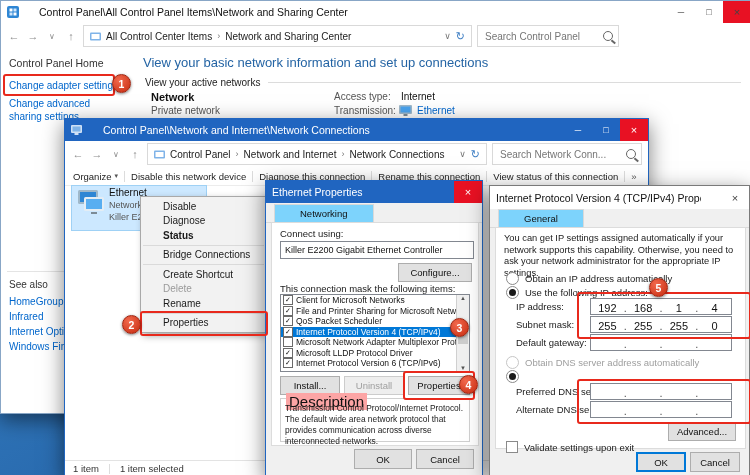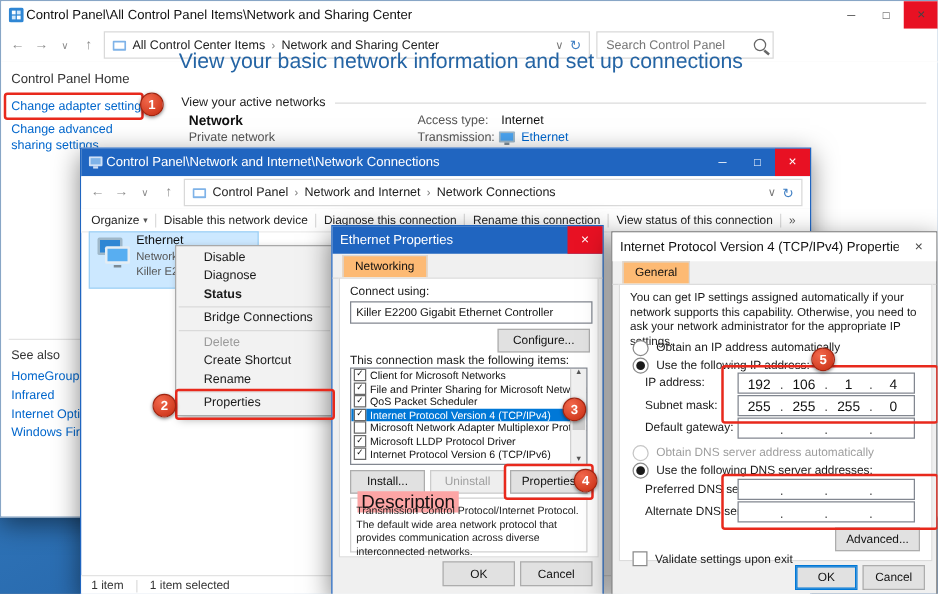--- a/index.html
+++ b/index.html
@@ -2,21 +2,21 @@
 <html><head>
 <meta charset="utf-8">
 <style>
   html,body{margin:0;padding:0}
   body{width:750px;height:475px;position:relative;overflow:hidden;
        font-family:"Liberation Sans","DejaVu Sans",sans-serif;color:#111;background:#174f8f}
   .desktop{position:absolute;inset:0;background:linear-gradient(150deg,#3f8fd2 0%,#2a6cb0 55%,#174f8f 100%)}
   .abs{position:absolute}
   .win{position:absolute;box-shadow:0 6px 20px rgba(0,0,0,.5)}
   
-  .tb{position:absolute;left:0;top:0;right:0;display:flex;align-items:center;gap:2px;padding-left:6px}
+  .tb{position:absolute;left:0;top:0;right:0;display:flex;align-items:center;gap:20px;padding-left:6px}
   .tb .t{flex:1;white-space:nowrap;overflow:hidden;font-size:10.5px}
   .caps{display:flex;align-self:stretch;flex:none}
   .cap{width:28px;display:flex;align-items:center;justify-content:center;font-size:9px}
   .close-red{background:#e81123;color:#fff}
   
   .addr{position:absolute;left:0;right:0;display:flex;align-items:center;gap:5px;padding:0 6px;background:#fff;border-bottom:1px solid #ececec}
   .navg{color:#8c8c8c;font-size:11px;width:14px;text-align:center;flex:none}
   .crumbbox{display:flex;align-items:center;gap:5px;border:1px solid #d9d9d9;height:20px;padding:0 6px;font-size:10px;color:#222;background:#fff;white-space:nowrap;overflow:hidden}
   .csep{color:#777;font-size:9px}
   .refresh{color:#3f7fc4;font-size:11px}
@@ -35,21 +35,21 @@
   .radio{width:11px;height:11px;border:1px solid #8a8a8a;border-radius:50%;background:#fff;position:relative;display:inline-block;margin-right:6px;flex:none}
   .radio.on:after{content:"";position:absolute;inset:2px;background:#1a1a1a;border-radius:50%}
   .radio.dis{border-color:#c6c6c6}
   .chk{width:10px;height:10px;border:1px solid #8a8a8a;background:#fff;display:inline-flex;align-items:center;justify-content:center;font-size:8px;margin-right:6px;flex:none}
   
   #win1{left:0;top:0;width:750px;height:412px;background:#fff;border:1px solid #88a6c6;z-index:1}
   #win1 .tb{height:22px;background:#fff;color:#111}
   #win1 .cap{color:#444}
   #win1 .addr{top:22px;height:26px}
   #win1 .body{position:absolute;left:0;top:48px;right:0;bottom:0;background:#fff}
-  .h-heading{position:absolute;left:142px;top:38px;font-size:17px;color:#2464a4}
+  .h-heading{position:absolute;left:142px;top:54px;font-size:13px;color:#2464a4}
   .actrow{position:absolute;left:144px;top:76px;width:596px;display:flex;align-items:center;font-size:10px;color:#222}
   .actrow .ln{flex:1;height:1px;background:#dcdcdc;margin-left:8px}
   
   #win2{left:64px;top:118px;width:583px;height:357px;background:#fff;border:1px solid #2065c0;z-index:10}
   #win2 .tb{height:22px;background:#2065c0;color:#fff}
   #win2 .cap{color:#fff}
   #win2 .addr{top:22px;height:26px}
   .tbar{position:absolute;left:0;top:48px;right:0;height:18px;display:flex;align-items:center;padding:0 8px;font-size:9.5px;color:#222;background:#fff;border-bottom:1px solid #ececec;white-space:nowrap;overflow:hidden}
   .tsep{width:1px;height:11px;background:#dcdcdc;margin:0 6px;flex:none}
   .tile-sel{position:absolute;left:6px;top:66px;width:134px;height:44px;background:#cce8ff;border:1px solid #9fd1f5}
@@ -59,21 +59,21 @@
   #ctx{position:absolute;left:140px;top:196px;width:125px;background:#f2f2f2;border:1px solid #a9a9a9;box-shadow:3px 3px 7px rgba(0,0,0,.35);z-index:15;padding:2px 0}
   .mitem{height:14.5px;display:flex;align-items:center;padding-left:22px;font-size:10px;color:#1a1a1a}
   .mitem.bold{font-weight:bold}
   .mitem.dis{color:#9a9a9a}
   .msep{height:1px;background:#dadada;margin:2px 2px}
   
   #win3{left:265px;top:180px;width:216px;height:295px;background:#f0f0f0;border:1px solid #2065c0;z-index:20}
   #win3 .tb{height:22px;background:#2065c0;color:#fff}
   #win3 .cap{color:#fff}
   .tabstrip{position:absolute;left:0;right:0;display:flex;align-items:flex-end;padding-left:8px;border-bottom:1px solid #d9d9d9}
-  .tab{background:#fdba74;border:1px solid #d9d9d9;border-bottom:1px solid #fff;height:17px;display:flex;align-items:center;padding:0 9px;font-size:9.5px;position:relative;top:1px}
+  .tab{background:#7dd3fc;border:1px solid #d9d9d9;border-bottom:1px solid #fff;height:17px;display:flex;align-items:center;padding:0 25px;font-size:9.5px;position:relative;top:1px}
   .page{position:absolute;background:#fff;border:1px solid #dcdcdc}
   .lbl{position:absolute;font-size:9.5px;color:#1a1a1a;white-space:nowrap}
   .listbox{position:absolute;left:14px;top:113px;width:188px;height:76px;background:#fff;border:1px solid #828790;overflow:hidden}
   .lrow{height:10.5px;display:flex;align-items:center;gap:3px;padding-left:2px;white-space:nowrap}
   .lrow .cb{width:8px;height:8px;border:1px solid #6a6a6a;background:#fff;font-size:7px;line-height:8px;text-align:center;color:#111;flex:none}
   .lrow .ltxt{font-size:8.5px;overflow:hidden}
   .lrow.sel{background:#0078d7;color:#fff}
   .sbar{position:absolute;right:0;top:0;bottom:0;width:12px;background:#f0f0f0;border-left:1px solid #d0d0d0;display:flex;flex-direction:column;align-items:center;justify-content:space-between;font-size:6px;color:#555}
   .sthumb{width:10px;height:22px;background:#cdcdcd}
   .groupbox{position:absolute;border:1px solid #d0d0d0}
@@ -199,20 +199,24 @@
           </svg>
         <span>Control Panel</span>
         <span class="csep">›</span>
         <span>Network and Internet</span>
         <span class="csep">›</span>
         <span>Network Connections</span>
         <span class="spacer"></span>
         <span class="csep">∨</span>
         <span class="refresh">↻</span>
       </div>
+      <div class="searchbox" style="width:138px">
+        <input placeholder="Search Network Conn..." style="">
+        <span class="mag"></span>
+      </div>
     </div>
     <div class="tbar">
       <span>Organize</span>
       <span style="font-size:7px;margin-left:3px;color:#555">▾</span>
       <span class="tsep"></span>
       <span>Disable this network device</span>
       <span class="tsep"></span>
       <span>Diagnose this connection</span>
       <span class="tsep"></span>
       <span>Rename this connection</span>
@@ -239,22 +243,22 @@
     </div>
   </div>
 
   <div id="ctx">
     <div class="mitem">Disable</div>
     <div class="mitem">Diagnose</div>
     <div class="mitem bold">Status</div>
     <div class="msep"></div>
     <div class="mitem">Bridge Connections</div>
     <div class="msep"></div>
+    <div class="mitem">Create Shortcut</div>
     <div class="mitem dis">Delete</div>
-    <div class="mitem">Create Shortcut</div>
     <div class="mitem">Rename</div>
     <div class="msep"></div>
     <div class="mitem">Properties</div>
   </div>
 
   <div class="win" id="win3">
     <div class="tb">
       <span class="t">Ethernet Properties</span>
       <div class="caps">
           <span class="cap close-red" style="font-size:11px">×</span>
@@ -330,21 +334,21 @@
       <span>Obtain an IP address automatically</span>
     </div>
     <div class="radiorow" style="left:16px;top:100px">
       <span class="radio on"></span>
       <span>Use the following IP address:</span>
     </div>
     <span class="lbl" style="left:26px;top:115px">IP address:</span>
     <div class="octfield field" style="left:100px;top:112px;width:140px">
       <span class="oct">192</span>
         <span class="d">.</span>
-      <span class="oct">106</span>
+      <span class="oct">168</span>
         <span class="d">.</span>
       <span class="oct">1</span>
         <span class="d">.</span>
       <span class="oct">4</span>
     </div>
     <span class="lbl" style="left:26px;top:133px">Subnet mask:</span>
     <div class="octfield field" style="left:100px;top:130px;width:140px">
       <span class="oct">255</span>
         <span class="d">.</span>
       <span class="oct">255</span>
@@ -362,21 +366,20 @@
       <span class="oct"></span>
         <span class="d">.</span>
       <span class="oct"></span>
     </div>
     <div class="radiorow dis" style="left:16px;top:170px">
       <span class="radio dis"></span>
       <span>Obtain DNS server address automatically</span>
     </div>
     <div class="radiorow" style="left:16px;top:184px">
       <span class="radio on"></span>
-      <span>Use the following DNS server addresses:</span>
     </div>
     <span class="lbl" style="left:26px;top:200px">Preferred DNS server:</span>
     <div class="octfield field" style="left:100px;top:197px;width:140px">
       <span class="oct"></span>
         <span class="d">.</span>
       <span class="oct"></span>
         <span class="d">.</span>
       <span class="oct"></span>
         <span class="d">.</span>
       <span class="oct"></span>

